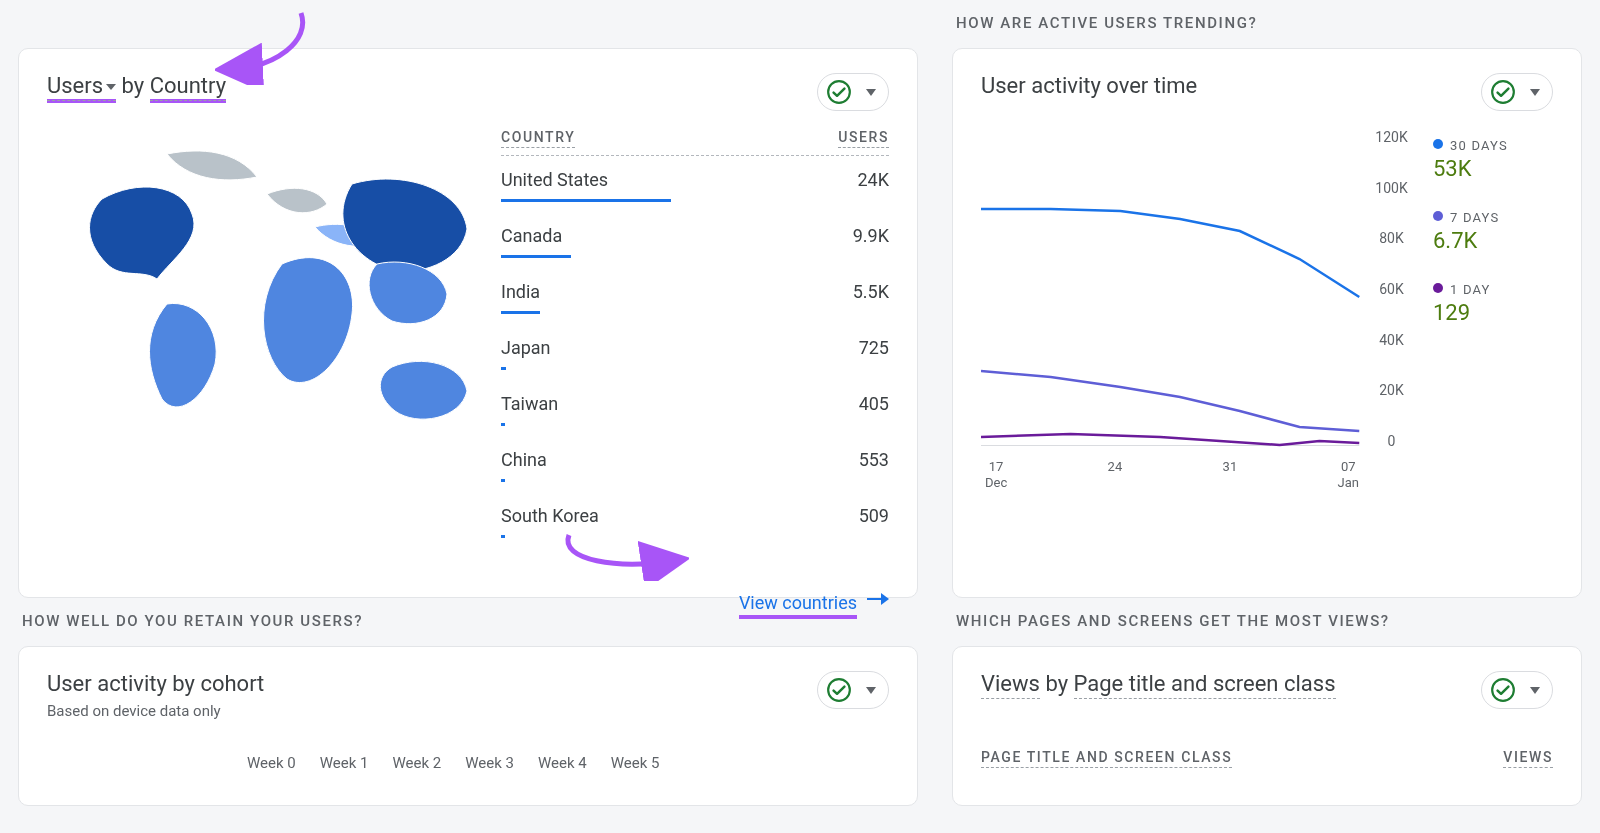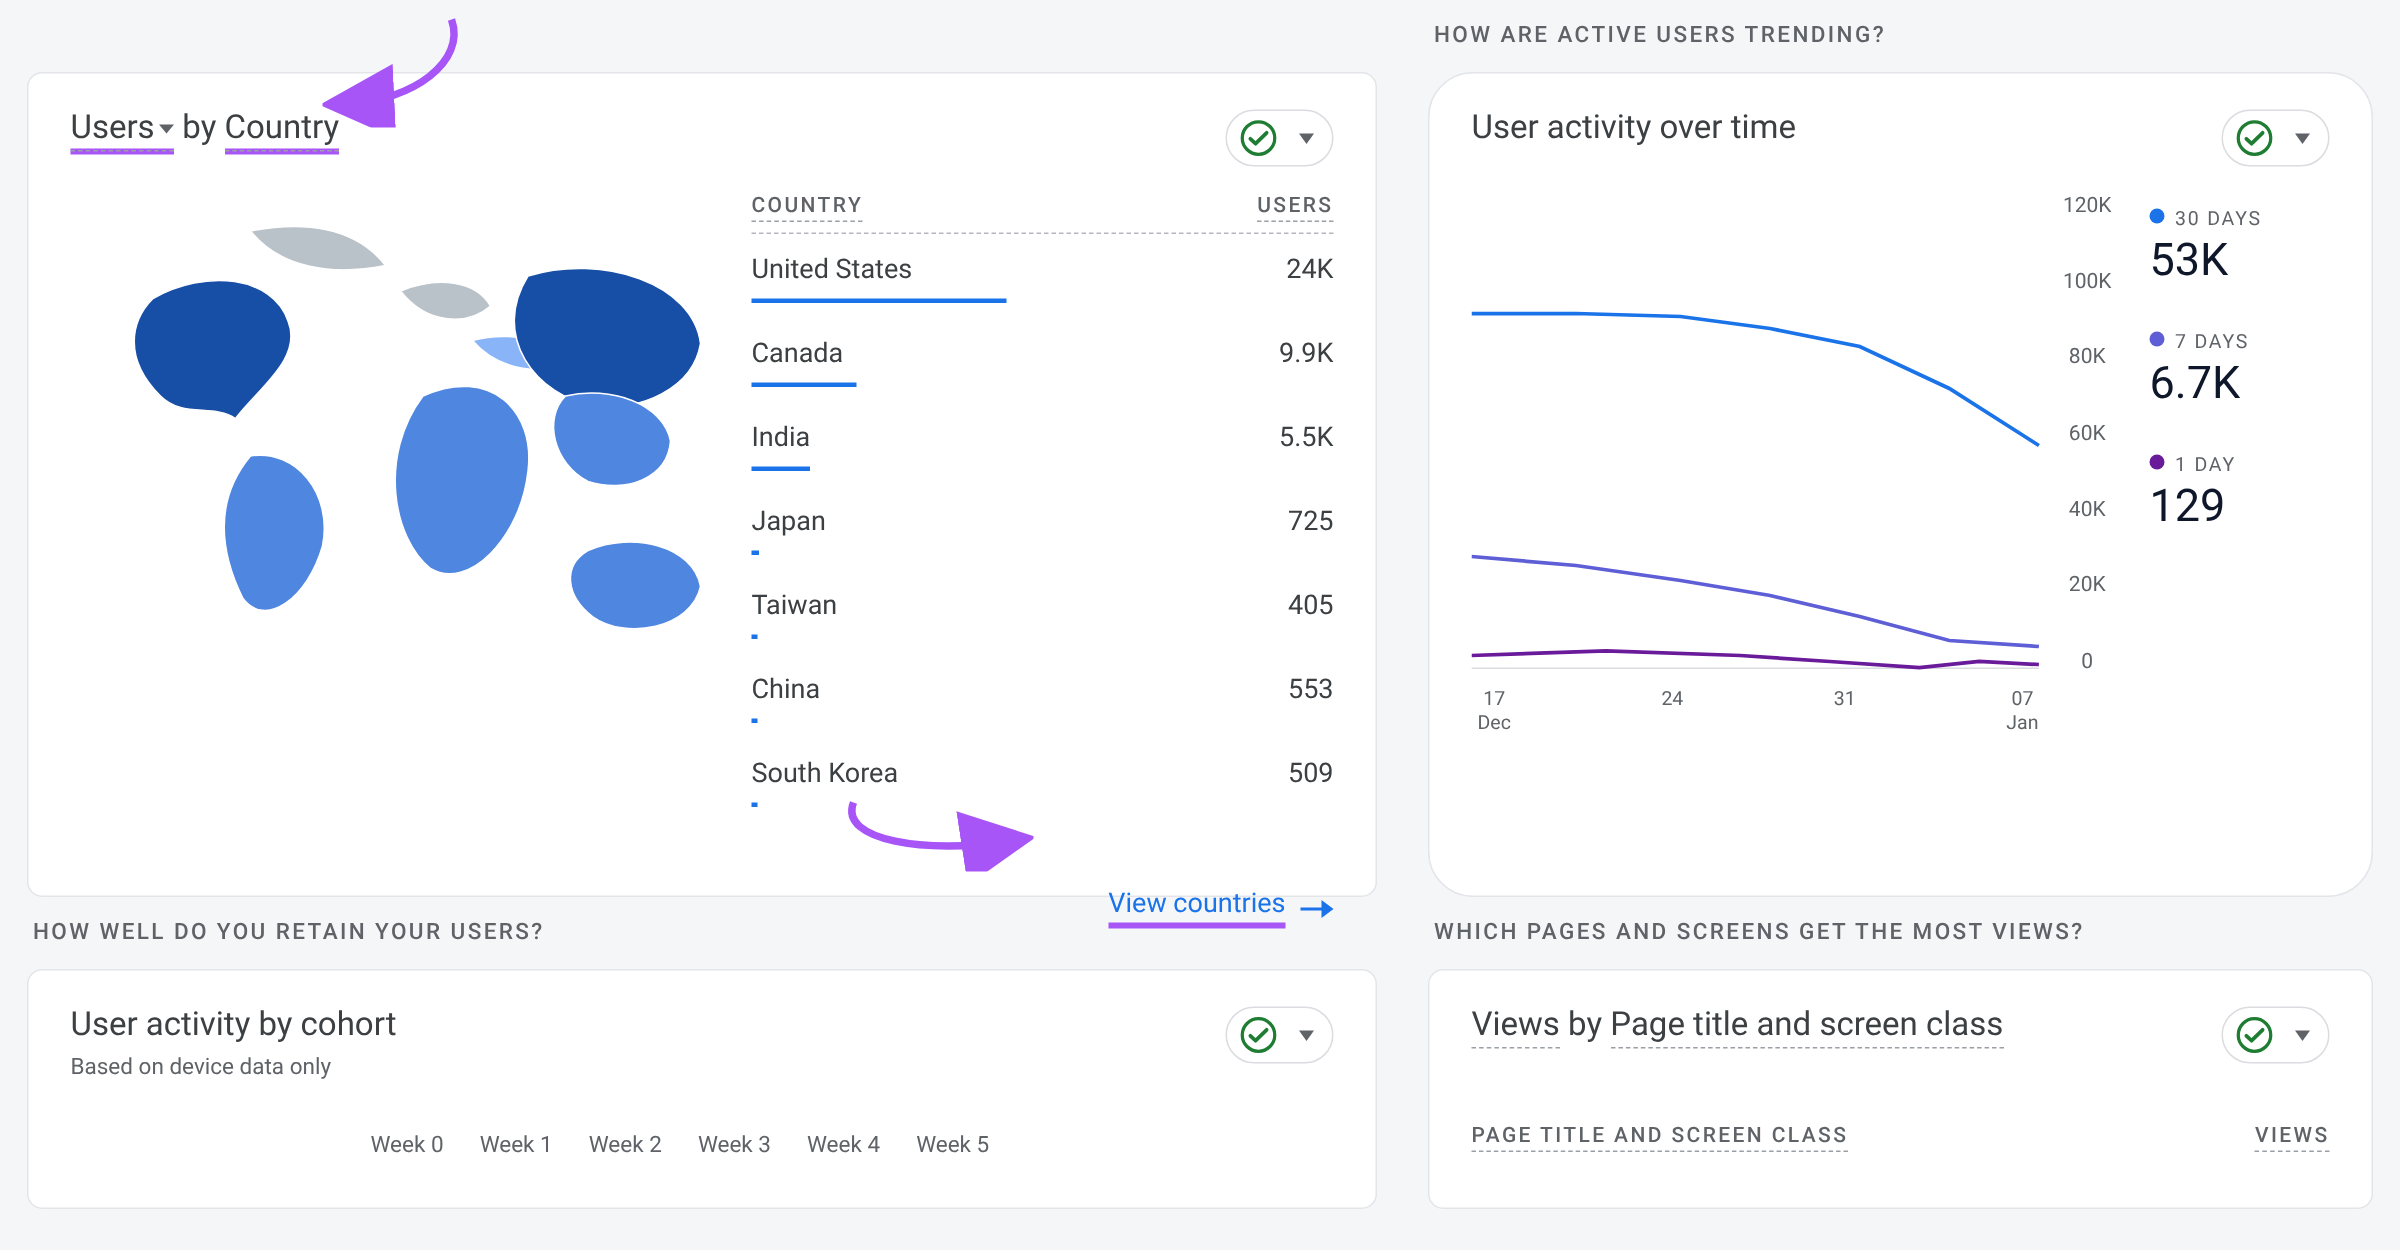--- a/index.html
+++ b/index.html
@@ -75,21 +75,21 @@
   .country-body { display:flex; gap:24px; margin-top:18px; }
   .world-map { width:430px; height:320px; flex:none; }
   .country-table { flex:1; }
   .ct-head { display:flex; justify-content:space-between; font-size:14px; letter-spacing:1.6px; color:#5f6368; font-weight:500; border-bottom:1.5px dashed #b3b7bd; padding-bottom:7px;}
   .ct-row { padding:13px 0 10px; border-bottom: none; }
   .ct-row-top { display:flex; justify-content:space-between; font-size:18px; color:#3c4043;text-align:center; }
   .bar-track { height:3px; width:170px; background:transparent; margin-top:9px;}
   .bar-fill { height:100%; background:#1a73e8;}
   .view-link-row {
     margin-top:44px;
-    display:flex; justify-content:flex-end; align-items:center; gap:10px;
+    display:flex; justify-content:flex-end; align-items:flex-start; gap:10px;
     font-size:18px;
   }
   .view-link { color:#1a73e8; border-bottom:4px solid #a855f7; padding-bottom:2px; }
   .arrow-right {
     width:22px; height:14px; position:relative;
   }
   .arrow-right::before {
     content:""; position:absolute; top:50%; left:0; width:18px; height:2px;
     background:#1a73e8; transform:translateY(-50%);
   }
@@ -101,21 +101,21 @@
   
   .trend-body { display:flex; gap:14px; margin-top:18px; }
   .chart-zone { flex:1; position:relative; height:360px;}
   .y-labels { position:absolute; right:0; top:0; height:320px; width:55px; display:flex; flex-direction:column; justify-content:space-between; text-align:center; font-size:14px; color:#5f6368;}
   .x-labels { display:flex; justify-content:space-between; font-size:13px; color:#5f6368; padding:6px 60px 0 4px; }
   .x-labels span { display:block; text-align:center; line-height:1.2; }
   .legend { width:120px; padding-top:6px;}
   .legend-item { margin-bottom:26px;}
   .legend-dot { display:inline-block; width:10px; height:10px; border-radius:50%; margin-right:7px; vertical-align:1px;}
   .legend-label { font-size:13px; letter-spacing:1.2px; color:#5f6368;}
-  .legend-value { font-size:30px; color:#0f172a; margin-top:2px; }
+  .legend-value { font-size:22px; color:#4d7c0f; margin-top:2px; }
   
   .sub { font-size:15px; color:#5f6368; margin-top:6px;}
   .cohort-weeks { display:flex; padding-left:200px; gap:24px; margin-top:34px; font-size:15px; color:#5f6368;}
   
   .vt-head { display:flex; justify-content:space-between; margin-top:40px; font-size:14px; letter-spacing:1.6px; color:#5f6368; font-weight:500; }
   
   .anno-arrow { position:absolute; pointer-events:none; }
 </style>
 </head>
 <body>
@@ -246,21 +246,21 @@
       </svg>
       <div class="view-link-row">
         <a class="view-link">View countries</a>
         <span class="arrow-right"></span>
       </div>
     </div>
   </div>
 
   <div>
     <div class="section-heading">HOW ARE ACTIVE USERS TRENDING?</div>
-    <div class="card" style="height:550px;border-radius:30px;">
+    <div class="card" style="height:550px;">
       <div class="card-head">
         <div class="card-title">User activity over time</div>
         <div class="pill">
           <svg class="checkcircle" viewBox="0 0 24 24">
               <circle cx="12" cy="12" r="10" fill="none" stroke="#1e7d32" stroke-width="2"></circle>
               <path d="M7 12.5 L10.2 15.5 L17 8.8" fill="none" stroke="#1e7d32" stroke-width="2.3" stroke-linecap="round" stroke-linejoin="round"></path>
             </svg>
           <span class="caret"></span>
         </div>
       </div>

